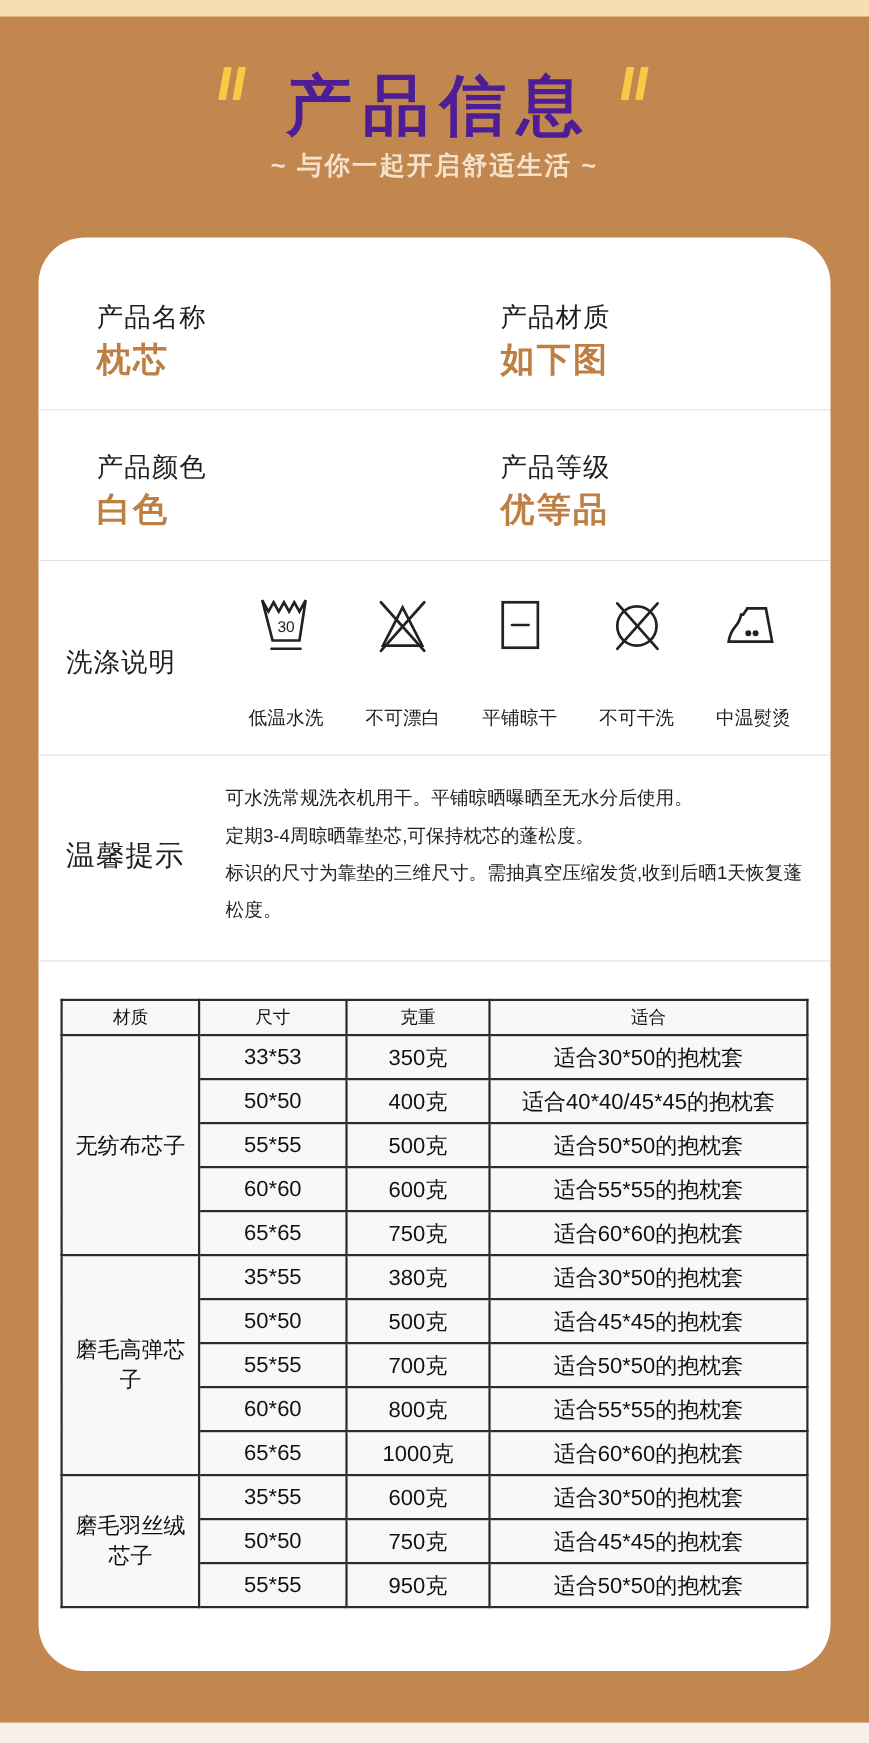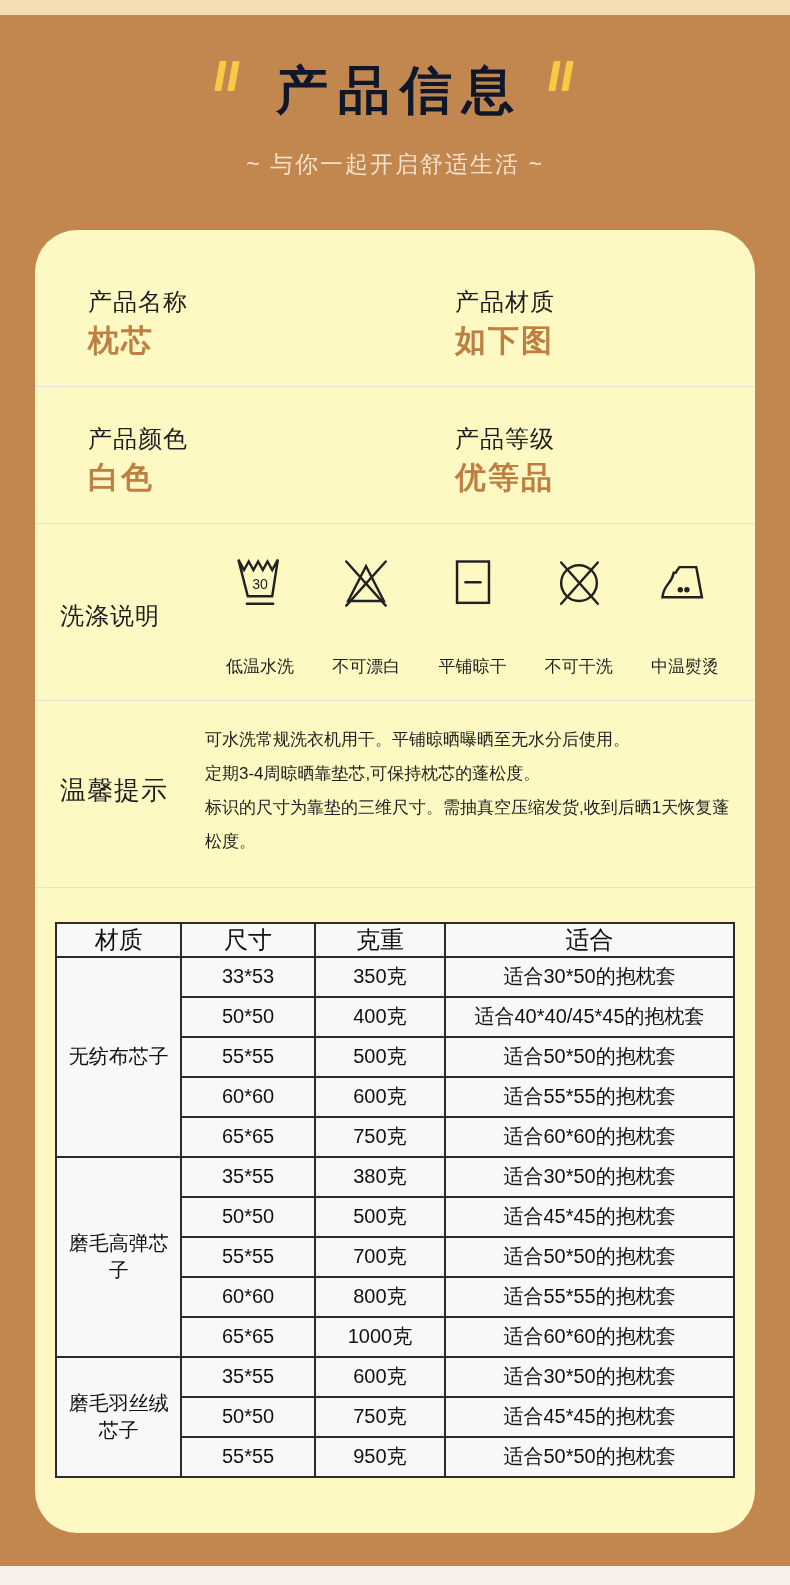--- a/index.html
+++ b/index.html
@@ -11,32 +11,32 @@
     overflow:hidden;
     position:relative;
   }
   .top-strip { height:15px; background:#F6DEB3; }
   .bottom-strip { position:absolute; left:0; bottom:0; width:100%; height:19px; background:#F7F0EA; }
 
   
   .header { padding-top:42px; text-align:center; }
   .title-row { display:flex; justify-content:center; align-items:flex-start; gap:24px; }
   .page-title {
-    color:#0f172a; font-size:52px; font-weight:700; letter-spacing:10px;
+    color:#4c1d95; font-size:60px; font-weight:700; letter-spacing:10px;
     line-height:1.3; text-indent:10px;
   }
   .qmark { display:inline-block; width:28px; height:36px; position:relative; margin-top:4px; }
   .qmark i { position:absolute; top:0; width:7px; height:30px; background:#F8C945; transform:skewX(-10deg); border-radius:1px; }
   .qmark i:first-child { left:3px; }
   .qmark i:last-child { left:16px; }
-  .subtitle { margin-top:24px; color:#F4E2CD; font-size:23px; letter-spacing:2px; }
+  .subtitle { margin-top:0; color:#F4E2CD; font-size:23px; letter-spacing:2px;font-weight:bold; }
 
   
   .card {
-    width:720px; margin:50px auto 0; background:#fef9c3;
+    width:720px; margin:50px auto 0; background:#ffffff;
     border-radius:42px; min-height:1303px; overflow:hidden;
   }
   .divider { height:1px; background:#E2E2E2; width:100%; }
 
   .info-row { display:grid; grid-template-columns:367px auto; padding:36px 0 24px 53px; }
   .info-row.first { padding-top:56px; }
   .info-label { font-size:24px; color:#1E1E1E; letter-spacing:1px; }
   .info-value { font-size:31px; font-weight:700; color:#BE7F42; margin-top:2px; letter-spacing:2px; }
 
   
@@ -53,21 +53,21 @@
   .tips-label { font-size:26px; color:#1E1E1E; width:145px; letter-spacing:1px; flex:none; }
   .tips-lines { flex:1; }
   .tips-line { font-size:17px; color:#1E1E1E; line-height:34px; }
 
   
   .size-table { width:680px; margin:34px auto 0; border-collapse:collapse; table-layout:fixed; }
   .size-table th, .size-table td {
     border:2px solid #2B2B2B; text-align:center; vertical-align:middle;
     color:#111; font-weight:400; background:#F8F8F8; padding:0 2px;
   }
-  .size-table th { height:32px; font-size:24px; }
+  .size-table th { height:32px; font-size:16px; }
   .size-table td { height:40px; font-size:20px; }
   .col-mat { width:125px; } .col-size { width:133px; } .col-weight { width:130px; } .col-fit { width:288px; }
 </style>
 </head>
 <body>
 
 <div class="top-strip"></div>
 
 <div class="header">
   <div class="title-row">

